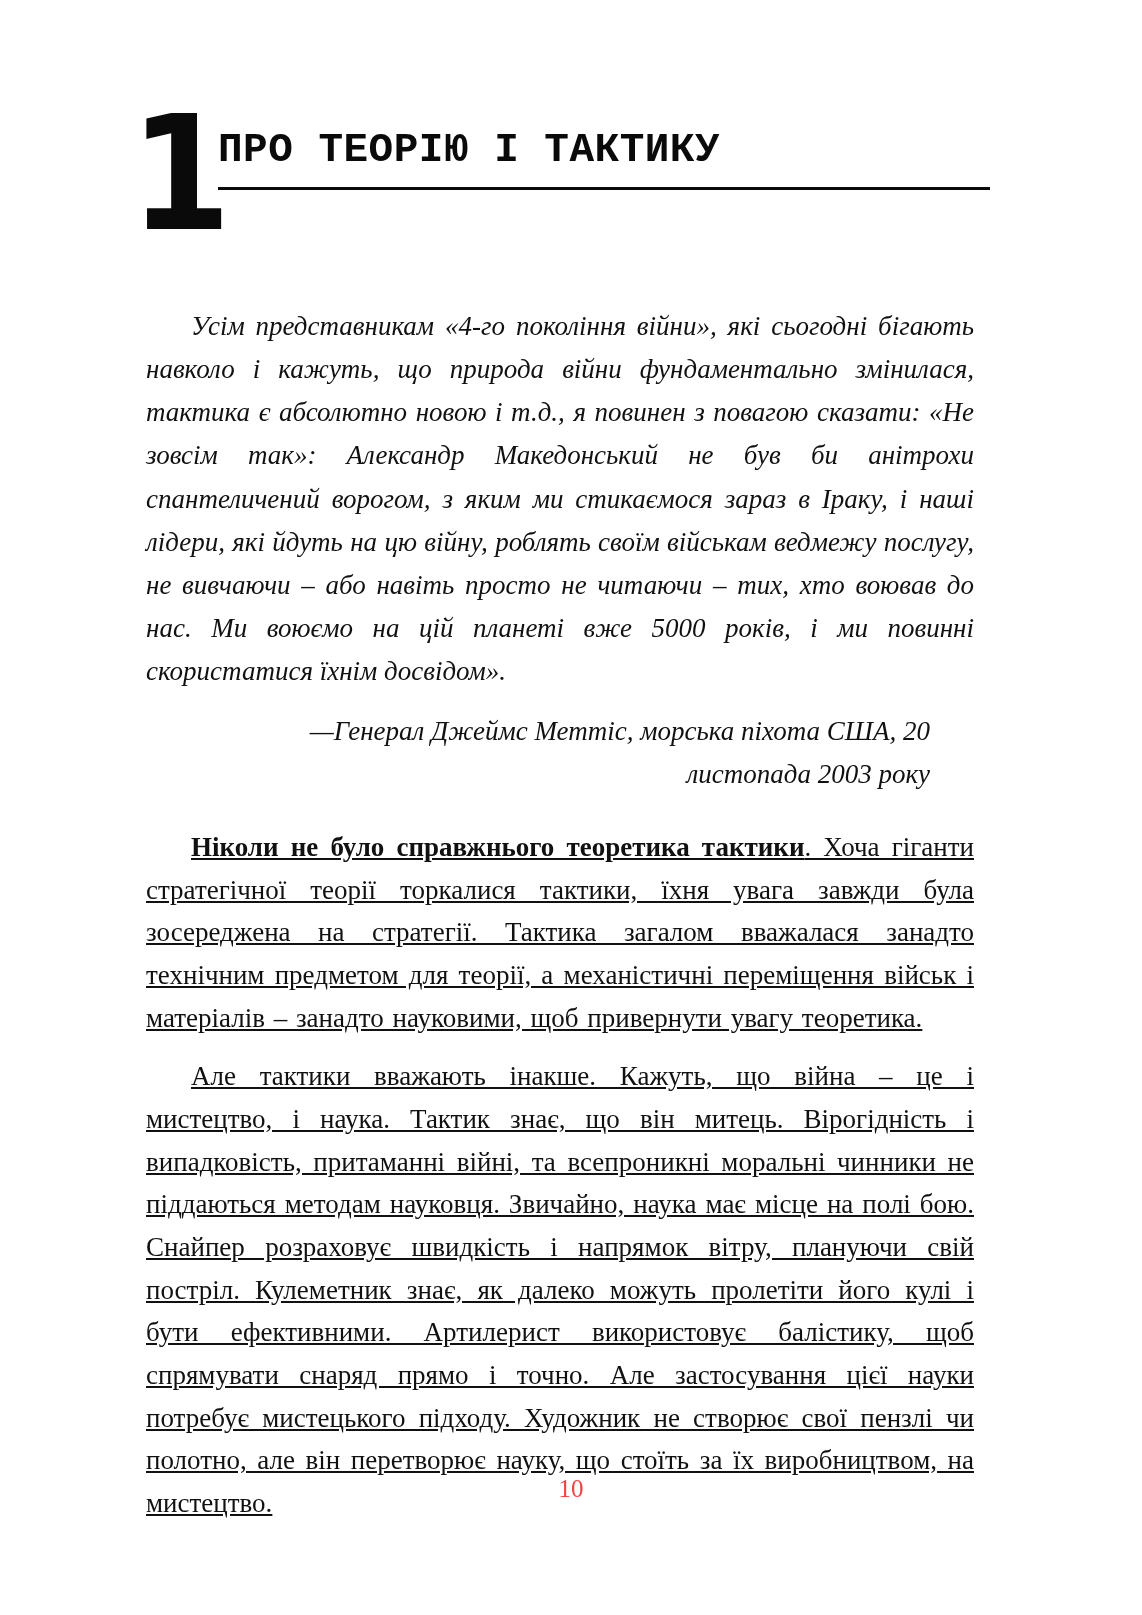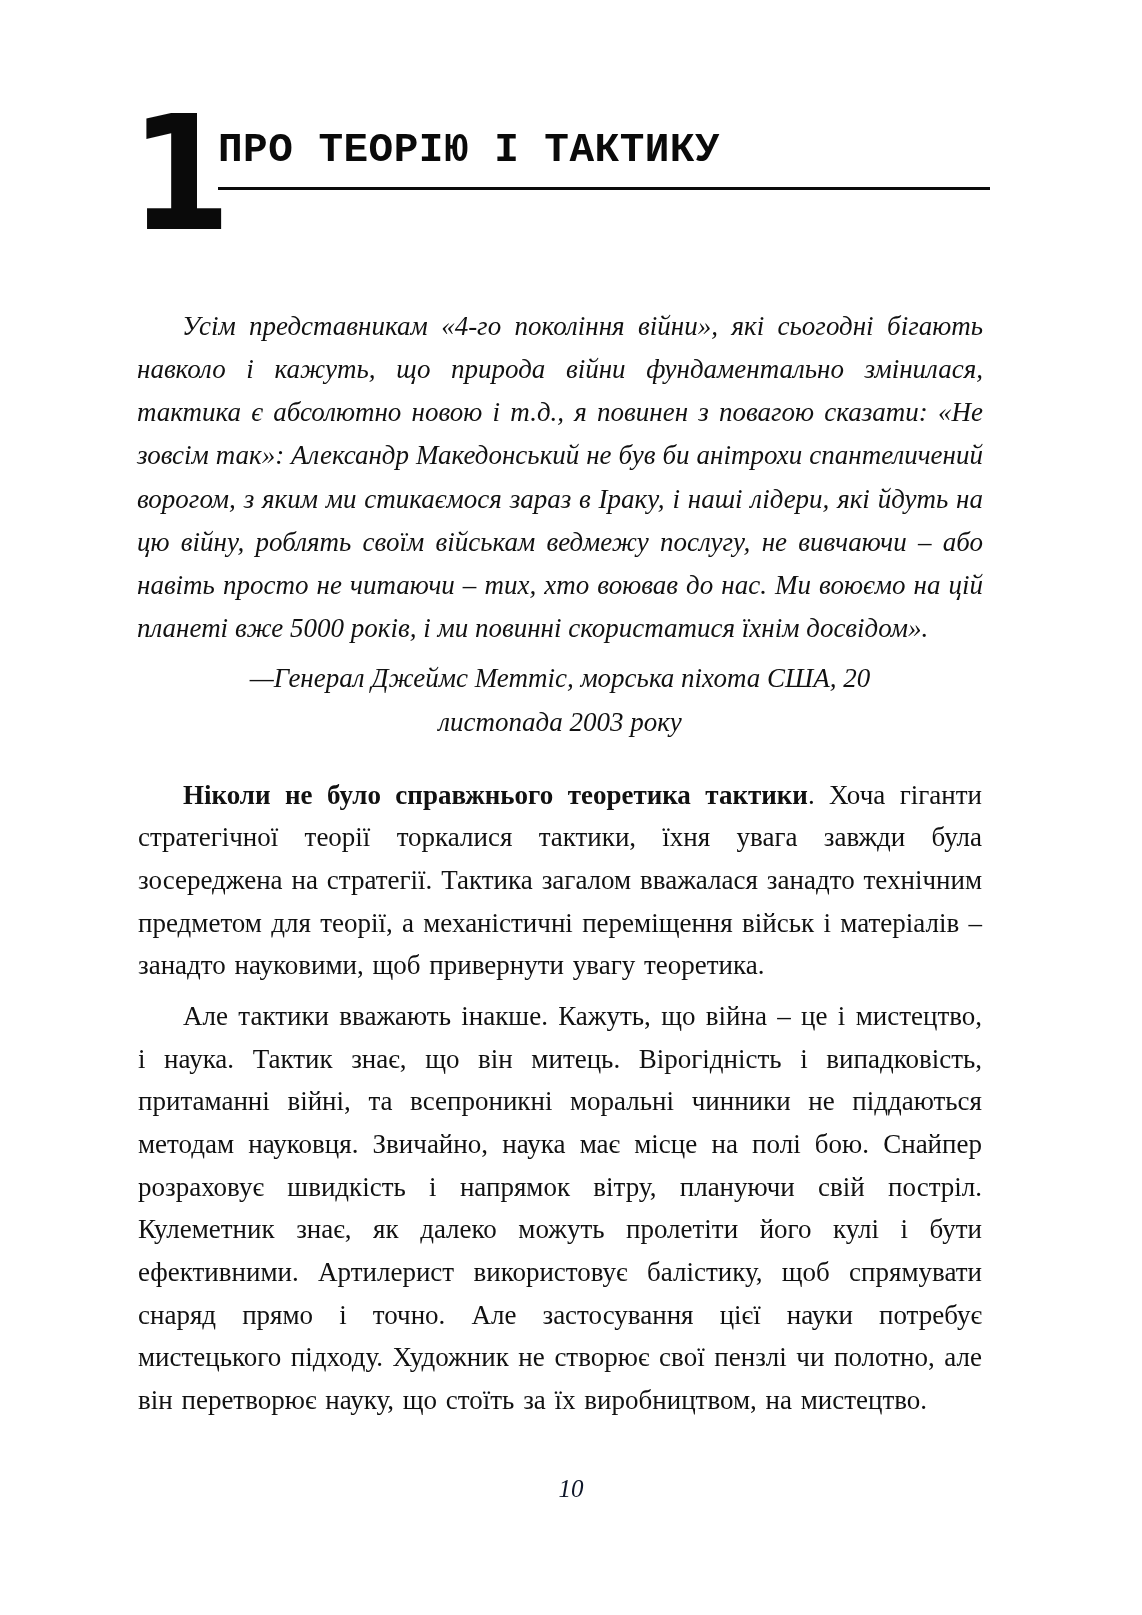--- a/index.html
+++ b/index.html
@@ -54,68 +54,68 @@
   }
   .chapter-rule {
     margin-top: 14px;
     height: 3px;
     background: #0a0a0a;
     width: 100%;
   }
 
   
   .epigraph-quote {
-    margin: 7px;
+    margin: 16px;
     font-style: italic;
     font-size: 27px;
     line-height: 1.6;
     text-align: justify;
     text-indent: 45px;
     color: #111111;
   }
   .epigraph-attribution {
     margin: 0;
     font-style: italic;
     font-size: 27px;
     line-height: 1.6;
-    text-align: center;
+    text-align: right;
     color: #111111;
     padding: 0 60px;
   }
 
   
   .body-text {
     margin-top: 30px;
   }
   .body-para {
-    margin: 8px;
+    margin: 16px;
     font-size: 27px;
     line-height: 1.58;
     text-align: justify;
     text-indent: 45px;
     color: #111111;
     word-spacing: 2px;
+    text-decoration: underline;
   }
   .body-para strong {
     font-weight: 700;
   }
 
   
   .page-footer {
     position: absolute;
     left: 0;
     right: 0;
     bottom: 112px;
     text-align: center;
   }
   .page-number {
     font-size: 25px;
-    color: #0f172a;
+    color: #ef4444;
     font-family: "Liberation Serif", serif;
-    font-style: italic;
   }
 </style>
 </head>
 <body>
 
 <div class="page">
 
   <header class="chapter-header">
     <div class="chapter-number">1</div>
     <div class="chapter-title-block">

